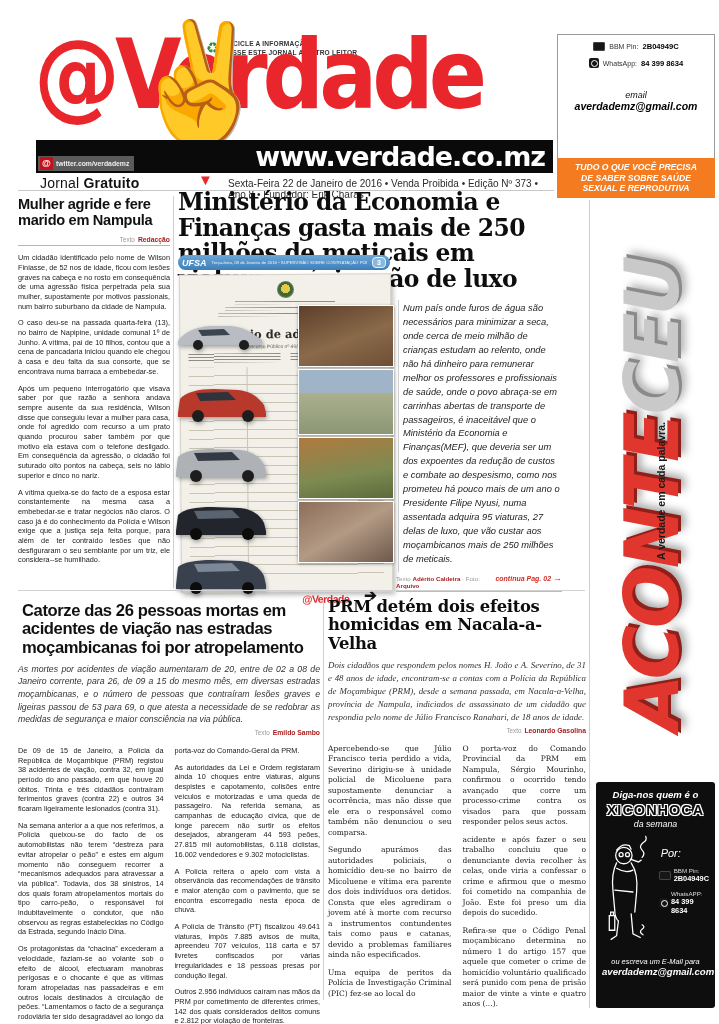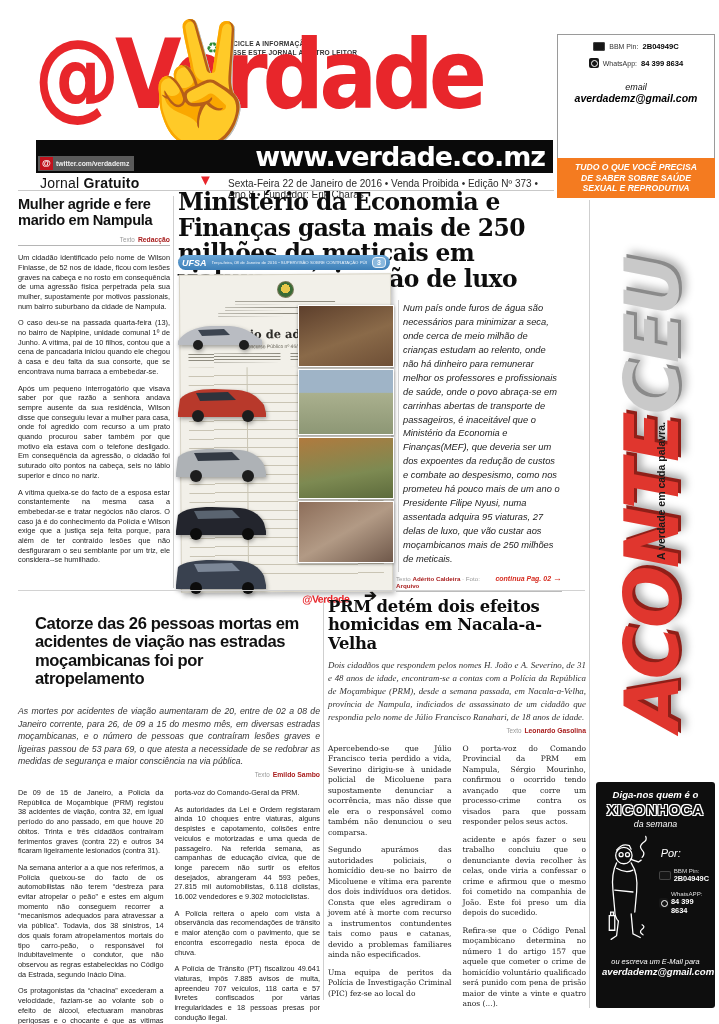--- a/index.html
+++ b/index.html
@@ -35,21 +35,21 @@
               font-family:"DejaVu Sans",sans-serif;letter-spacing:-.5px;}
   .tina-row{display:flex;align-items:center;justify-content:center;gap:4px;margin-top:7px;
             font-size:7px;color:#333;}
   .tina-row b{font-size:7.6px;color:#000;}
   .bbm-ico{display:inline-block;width:12px;height:9px;background:#161616;border-radius:2px;
            box-shadow:inset 0 0 0 1px #444;}
   .wa-ico{display:inline-block;width:10px;height:10px;background:#161616;border-radius:2px;
           position:relative;}
   .wa-ico:after{content:"";position:absolute;left:2px;top:2px;width:5px;height:5px;border:1px solid #fff;
                 border-radius:50%;}
-  .tina-email-label{font-style:italic;font-size:9px;margin-top:14px;color:#111;}
+  .tina-email-label{font-style:italic;font-size:9px;margin-top:22px;color:#111;}
   .tina-email{font-weight:800;font-size:10.5px;color:#000;font-style:italic;}
   .tina-banner{position:absolute;left:-1px;right:-1px;bottom:-1px;background:#f47b20;color:#fff;
                font-weight:800;font-style:italic;font-size:8.6px;line-height:1.25;padding:4px 18px;}
   
   .by{display:flex;justify-content:flex-end;align-items:baseline;gap:3px;font-size:6.3px;color:#999;
       border-bottom:1px solid #b5b5b5;padding-bottom:2px;}
   .by b{color:#a81d1d;font-size:6.8px;}
   .jtext{font-size:7.3px;line-height:1.33;text-align:justify;color:#222;}
   .jtext p{margin:0 0 7px 0;}
   
@@ -91,21 +91,21 @@
              background:repeating-linear-gradient(to bottom,transparent 0 8px,#c9c4b4 8px 9px);}
   .doc-col{position:absolute;top:0;bottom:0;width:1px;background:#c9c4b4;}
   .car{position:absolute;left:-6px;filter:drop-shadow(1px 2px 2px rgba(0,0,0,.35));}
   .clip-photo{position:absolute;width:96px;border:1px solid #fff;box-sizing:border-box;
               box-shadow:0 1px 3px rgba(0,0,0,.4);}
   .clip-foot-logo{position:absolute;left:120px;top:318px;font-weight:800;font-size:10.5px;color:#e8262b;
                   letter-spacing:-.5px;}
   .clip-arrow{position:absolute;left:182px;top:312px;font-size:15px;font-weight:800;color:#111;}
   
   .art-acc{position:absolute;left:18px;top:598px;width:302px;}
-  .art-acc h2{margin:17px;font-size:16.6px;line-height:1.1;letter-spacing:-.4px;color:#111;}
+  .art-acc h2{margin:4px;font-size:16.6px;line-height:1.1;letter-spacing:-.4px;color:#111;}
   .lede{font-style:italic;font-size:8.7px;line-height:1.45;color:#333;margin-top:6px;text-align:justify;}
   .art-acc .by{margin-top:3px;border-bottom:none;}
   .cols{display:flex;gap:11px;margin-top:8px;}
   .col{flex:1;}
   
   .art-prm{position:absolute;left:328px;top:598px;width:258px;}
   .art-prm h2{margin:0;font-family:"DejaVu Serif",serif;font-size:16.4px;line-height:1.12;
               letter-spacing:-.3px;color:#0d0d0d;}
   .art-prm .lede{font-family:Liberation Serif, serif;font-size:8.9px;}
   .art-prm .by{margin-top:3px;border-bottom:none;}

